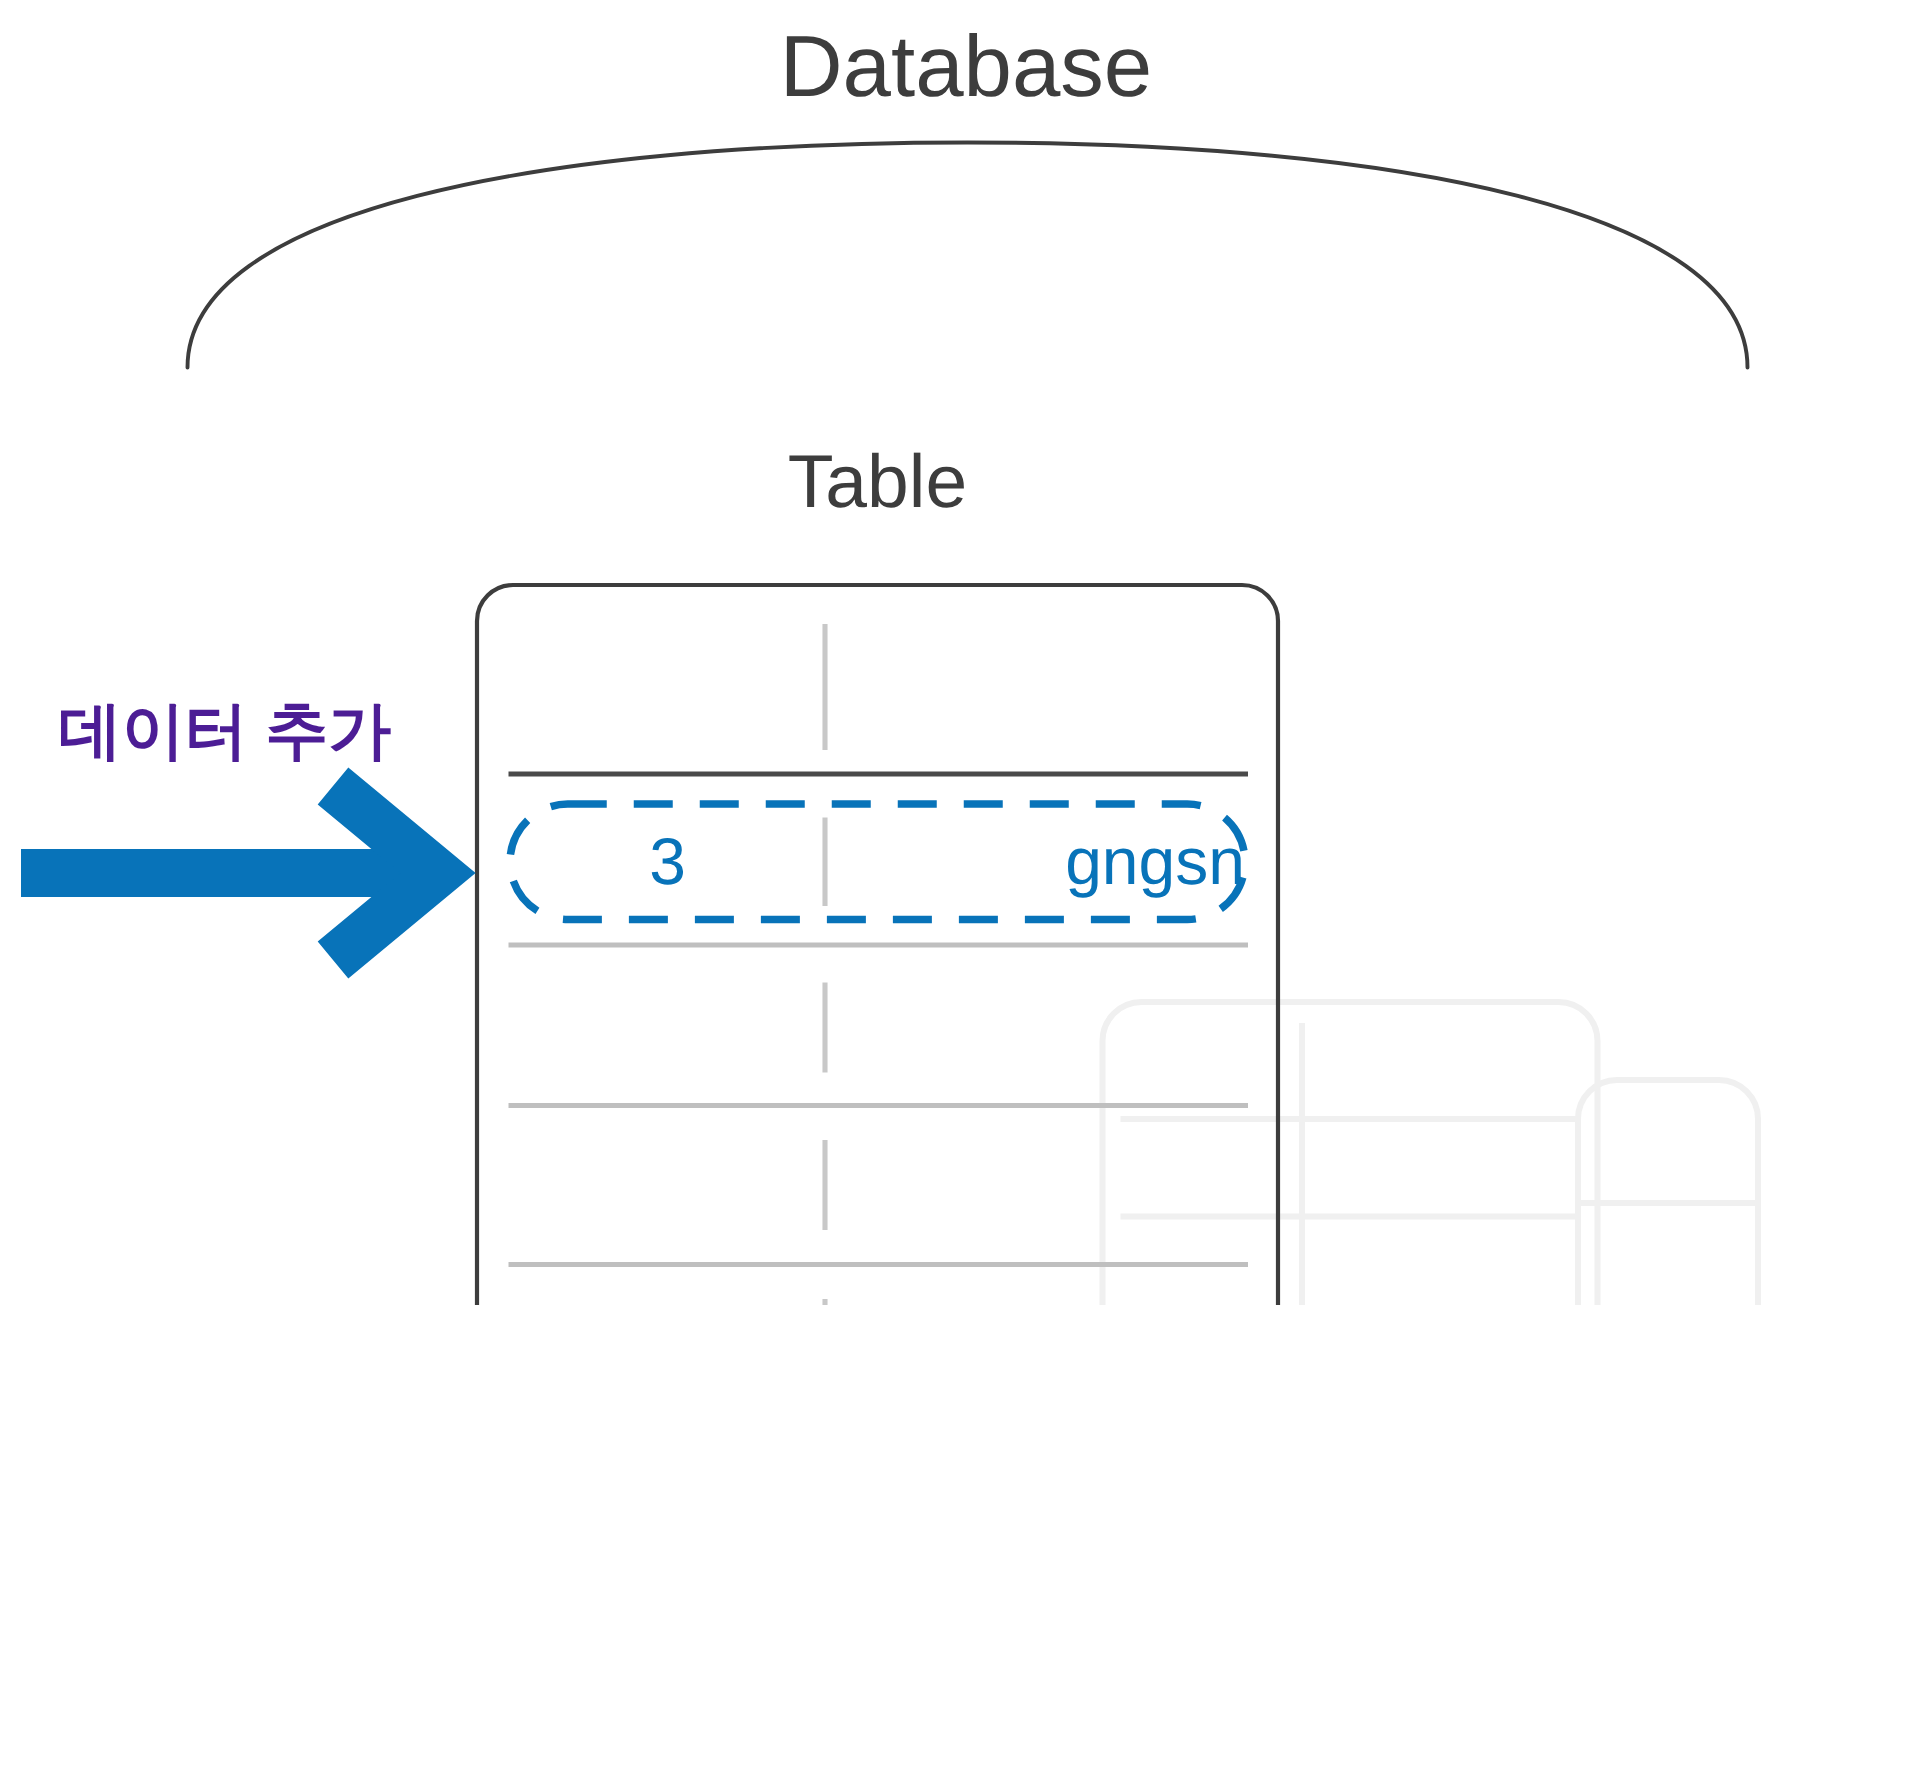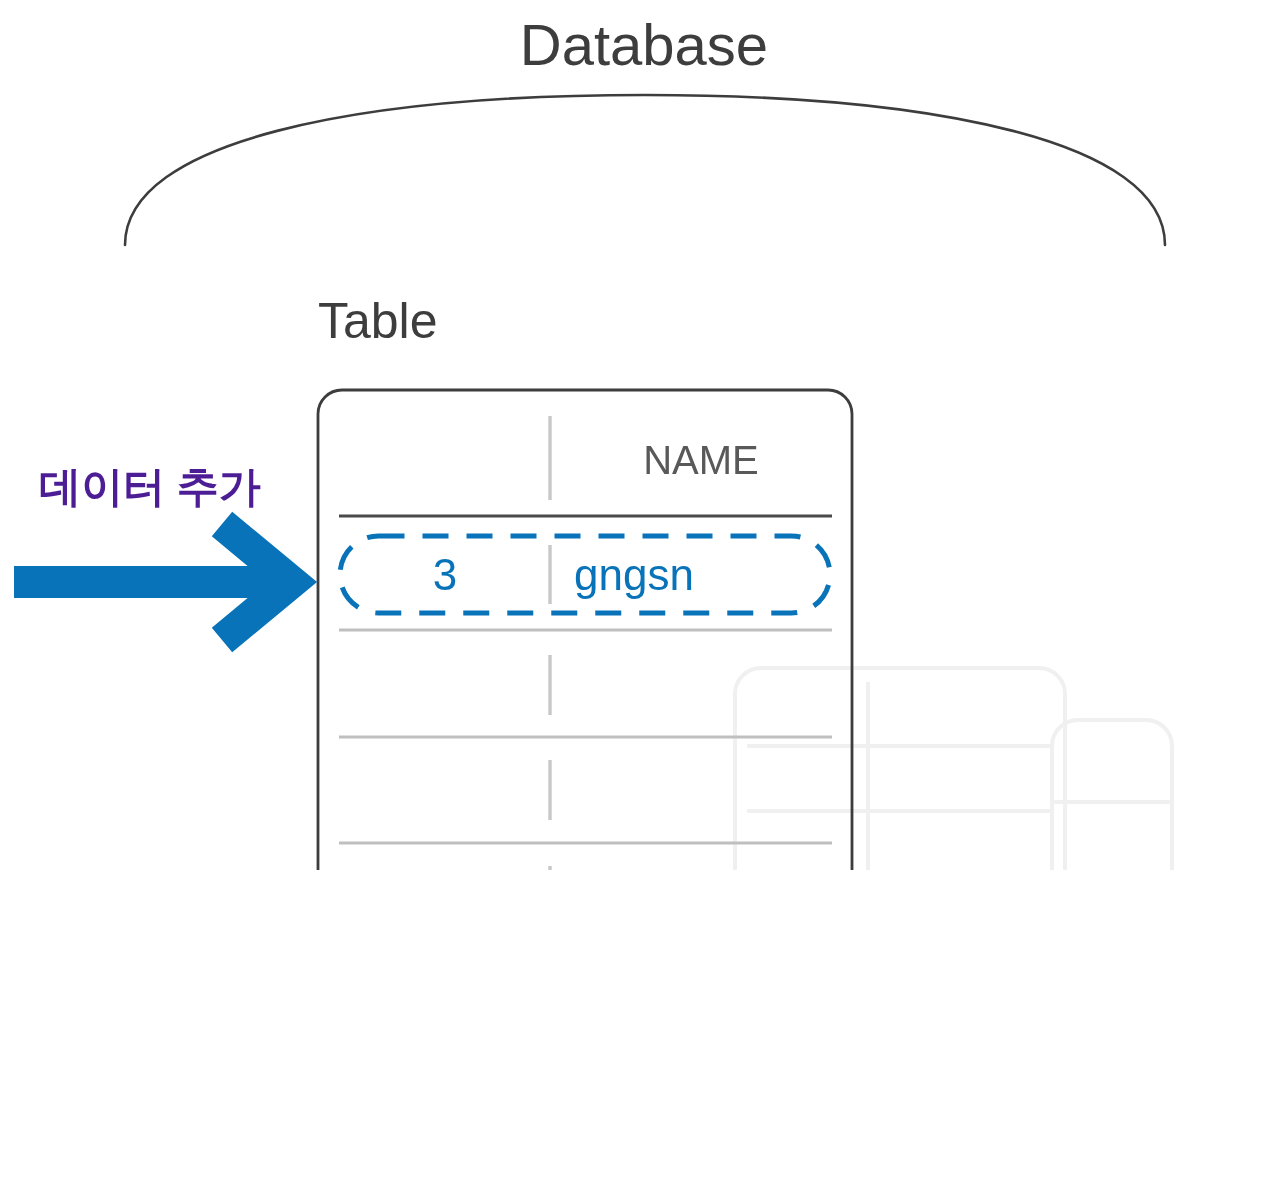--- a/index.html
+++ b/index.html
@@ -34,21 +34,21 @@
     top: 16px;
     width: 1288px;
     text-align: center;
     font-size: 58px;
     color: #3d3d3d;
   }
   #table-title {
     left: 318px;
     top: 296px;
     width: 534px;
-    text-align: left;
+    text-align: center;
     font-size: 50px;
     color: #3d3d3d;
   }
   #hdr-index {
     left: 318px;
     top: 440px;
     width: 232px;
     text-align: center;
     font-size: 40px;
     color: #595959;
@@ -66,24 +66,23 @@
     top: 553px;
     width: 210px;
     text-align: center;
     font-size: 44px;
     color: #0873b9;
   }
   #cell-name {
     left: 550px;
     top: 553px;
     width: 280px;
-    text-align: left;
+    text-align: right;
     font-size: 44px;
     color: #0873b9;
-    margin-left: 24px;
   }
   #arrow-label {
     left: 20px;
     top: 466px;
     width: 260px;
     text-align: center;
     font-size: 42px;
     font-weight: bold;
     color: #4c1d95;
   }
@@ -161,21 +160,20 @@
       <path d="M 222 524 L 292 582 L 222 640" fill="none" stroke="#0873b9" stroke-width="32" stroke-linejoin="miter" stroke-linecap="butt"></path>
     </g>
 
   </svg>
 
   <div class="lbl" id="db-title">Database</div>
 
   <div class="lbl" id="table-title">Table</div>
 
 
-  <div class="lbl" id="hdr-name">NAME</div>
 
   <div class="lbl" id="cell-index">3</div>
 
   <div class="lbl" id="cell-name">gngsn</div>
 
   <div class="lbl" id="arrow-label">데이터 추가</div>
 
 </div>
 
 </body></html>

